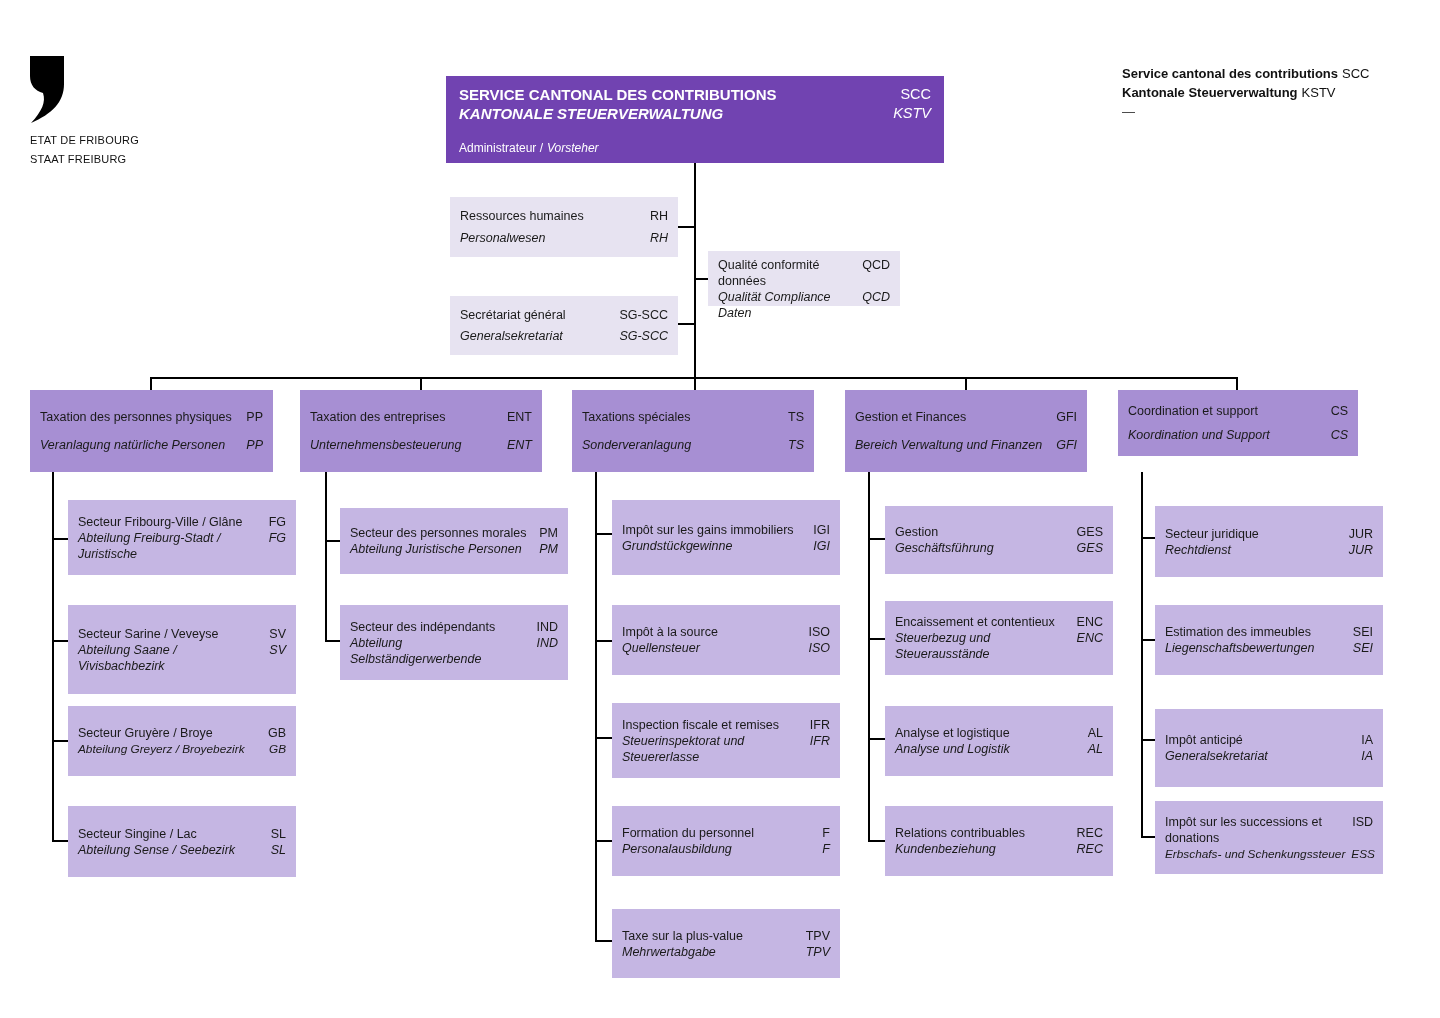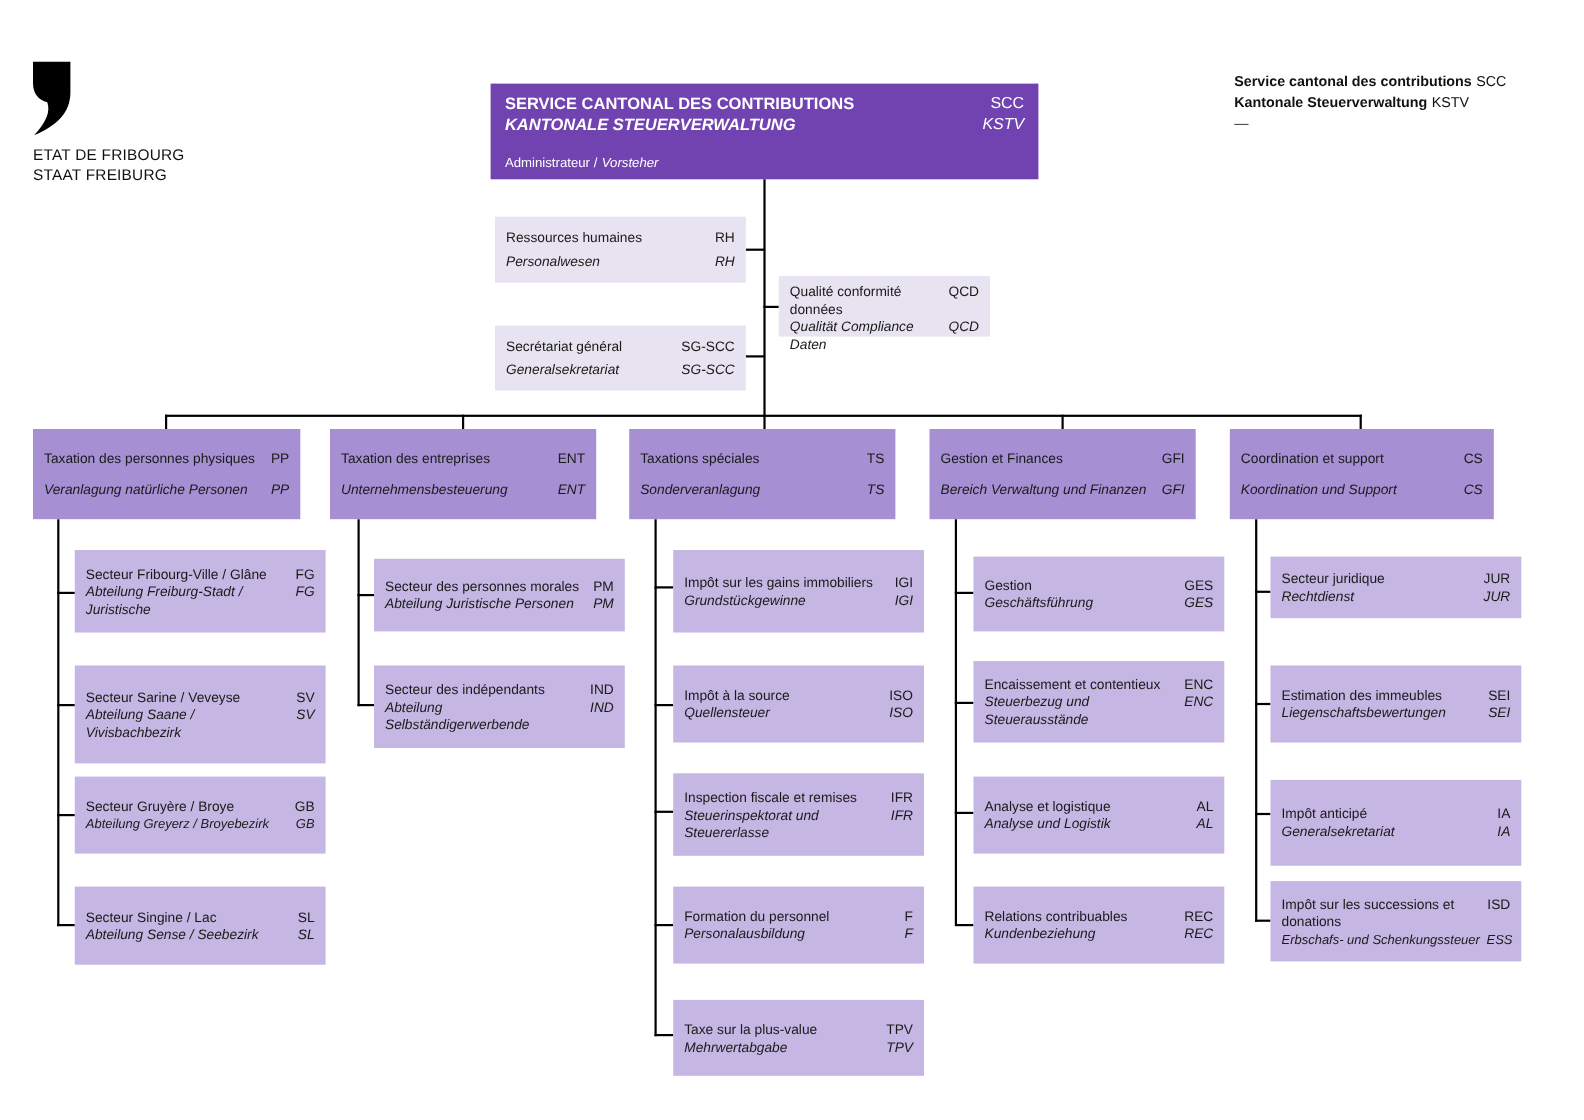--- a/index.html
+++ b/index.html
@@ -5,21 +5,21 @@
   html,body{margin:0;padding:0;}
   body{
     width:1440px;height:1018px;position:relative;background:#ffffff;
     font-family:"Liberation Sans","DejaVu Sans",sans-serif;
     color:var(--text,#1a1a1a);
   }
   .stage{position:absolute;inset:0;}
 
   
   .logo-mark{position:absolute;left:28px;top:56px;width:37px;height:67px;}
-  .logo-text{position:absolute;left:30px;top:131px;font-size:14px;line-height:19px;color:#111;letter-spacing:.2px;}
+  .logo-text{position:absolute;left:30px;top:131px;font-size:11px;line-height:19px;color:#111;letter-spacing:.2px;}
 
   
   .corner{position:absolute;left:1122px;top:64px;font-size:13px;line-height:19px;color:#111;}
   .corner .b{font-weight:bold;margin-right:4px;}
   .corner .dash{color:#333;}
 
   
   .hl,.vl{position:absolute;background:var(--line,#000);}
   .hl{height:2px;}
   .vl{width:2px;}
@@ -57,21 +57,21 @@
   
   .s-rh {left:450px;top:197px;width:228px;height:60px;}
   .s-qcd{left:708px;top:251px;width:192px;height:55px;}
   .s-sg {left:450px;top:296px;width:228px;height:59px;}
 
   
   .b-pp {left:30px;  top:390px;width:243px;height:82px;}
   .b-ent{left:300px; top:390px;width:242px;height:82px;}
   .b-ts {left:572px; top:390px;width:242px;height:82px;}
   .b-gfi{left:845px; top:390px;width:242px;height:82px;}
-  .b-cs {left:1118px;top:390px;width:240px;height:82px;}
+  .b-cs {left:1118px;top:390px;width:240px;height:66px;}
 
   
   .c-fg {left:68px;top:500px;height:75px;}
   .c-sv {left:68px;top:605px;height:89px;}
   .c-gb {left:68px;top:706px;height:70px;}
   .c-sl {left:68px;top:806px;height:71px;}
 
   .c-pm {left:340px;top:508px;height:66px;}
   .c-ind{left:340px;top:605px;height:75px;}
 
@@ -79,21 +79,21 @@
   .c-iso{left:612px;top:605px;height:70px;}
   .c-ifr{left:612px;top:703px;height:75px;}
   .c-f  {left:612px;top:806px;height:70px;}
   .c-tpv{left:612px;top:909px;height:69px;}
 
   .c-ges{left:885px;top:506px;height:68px;}
   .c-enc{left:885px;top:601px;height:74px;}
   .c-al {left:885px;top:706px;height:70px;}
   .c-rec{left:885px;top:806px;height:70px;}
 
-  .c-jur{left:1155px;top:506px;height:56px;}
+  .c-jur{left:1155px;top:506px;height:71px;}
   .c-sei{left:1155px;top:605px;height:70px;}
   .c-ia {left:1155px;top:709px;height:78px;justify-content:center;}
   .c-isd{left:1155px;top:801px;height:73px;}
 </style>
 </head>
 <body>
 
 <div class="stage">
 
   <svg class="logo-mark" viewBox="0 0 37 67" xmlns="http://www.w3.org/2000/svg">

